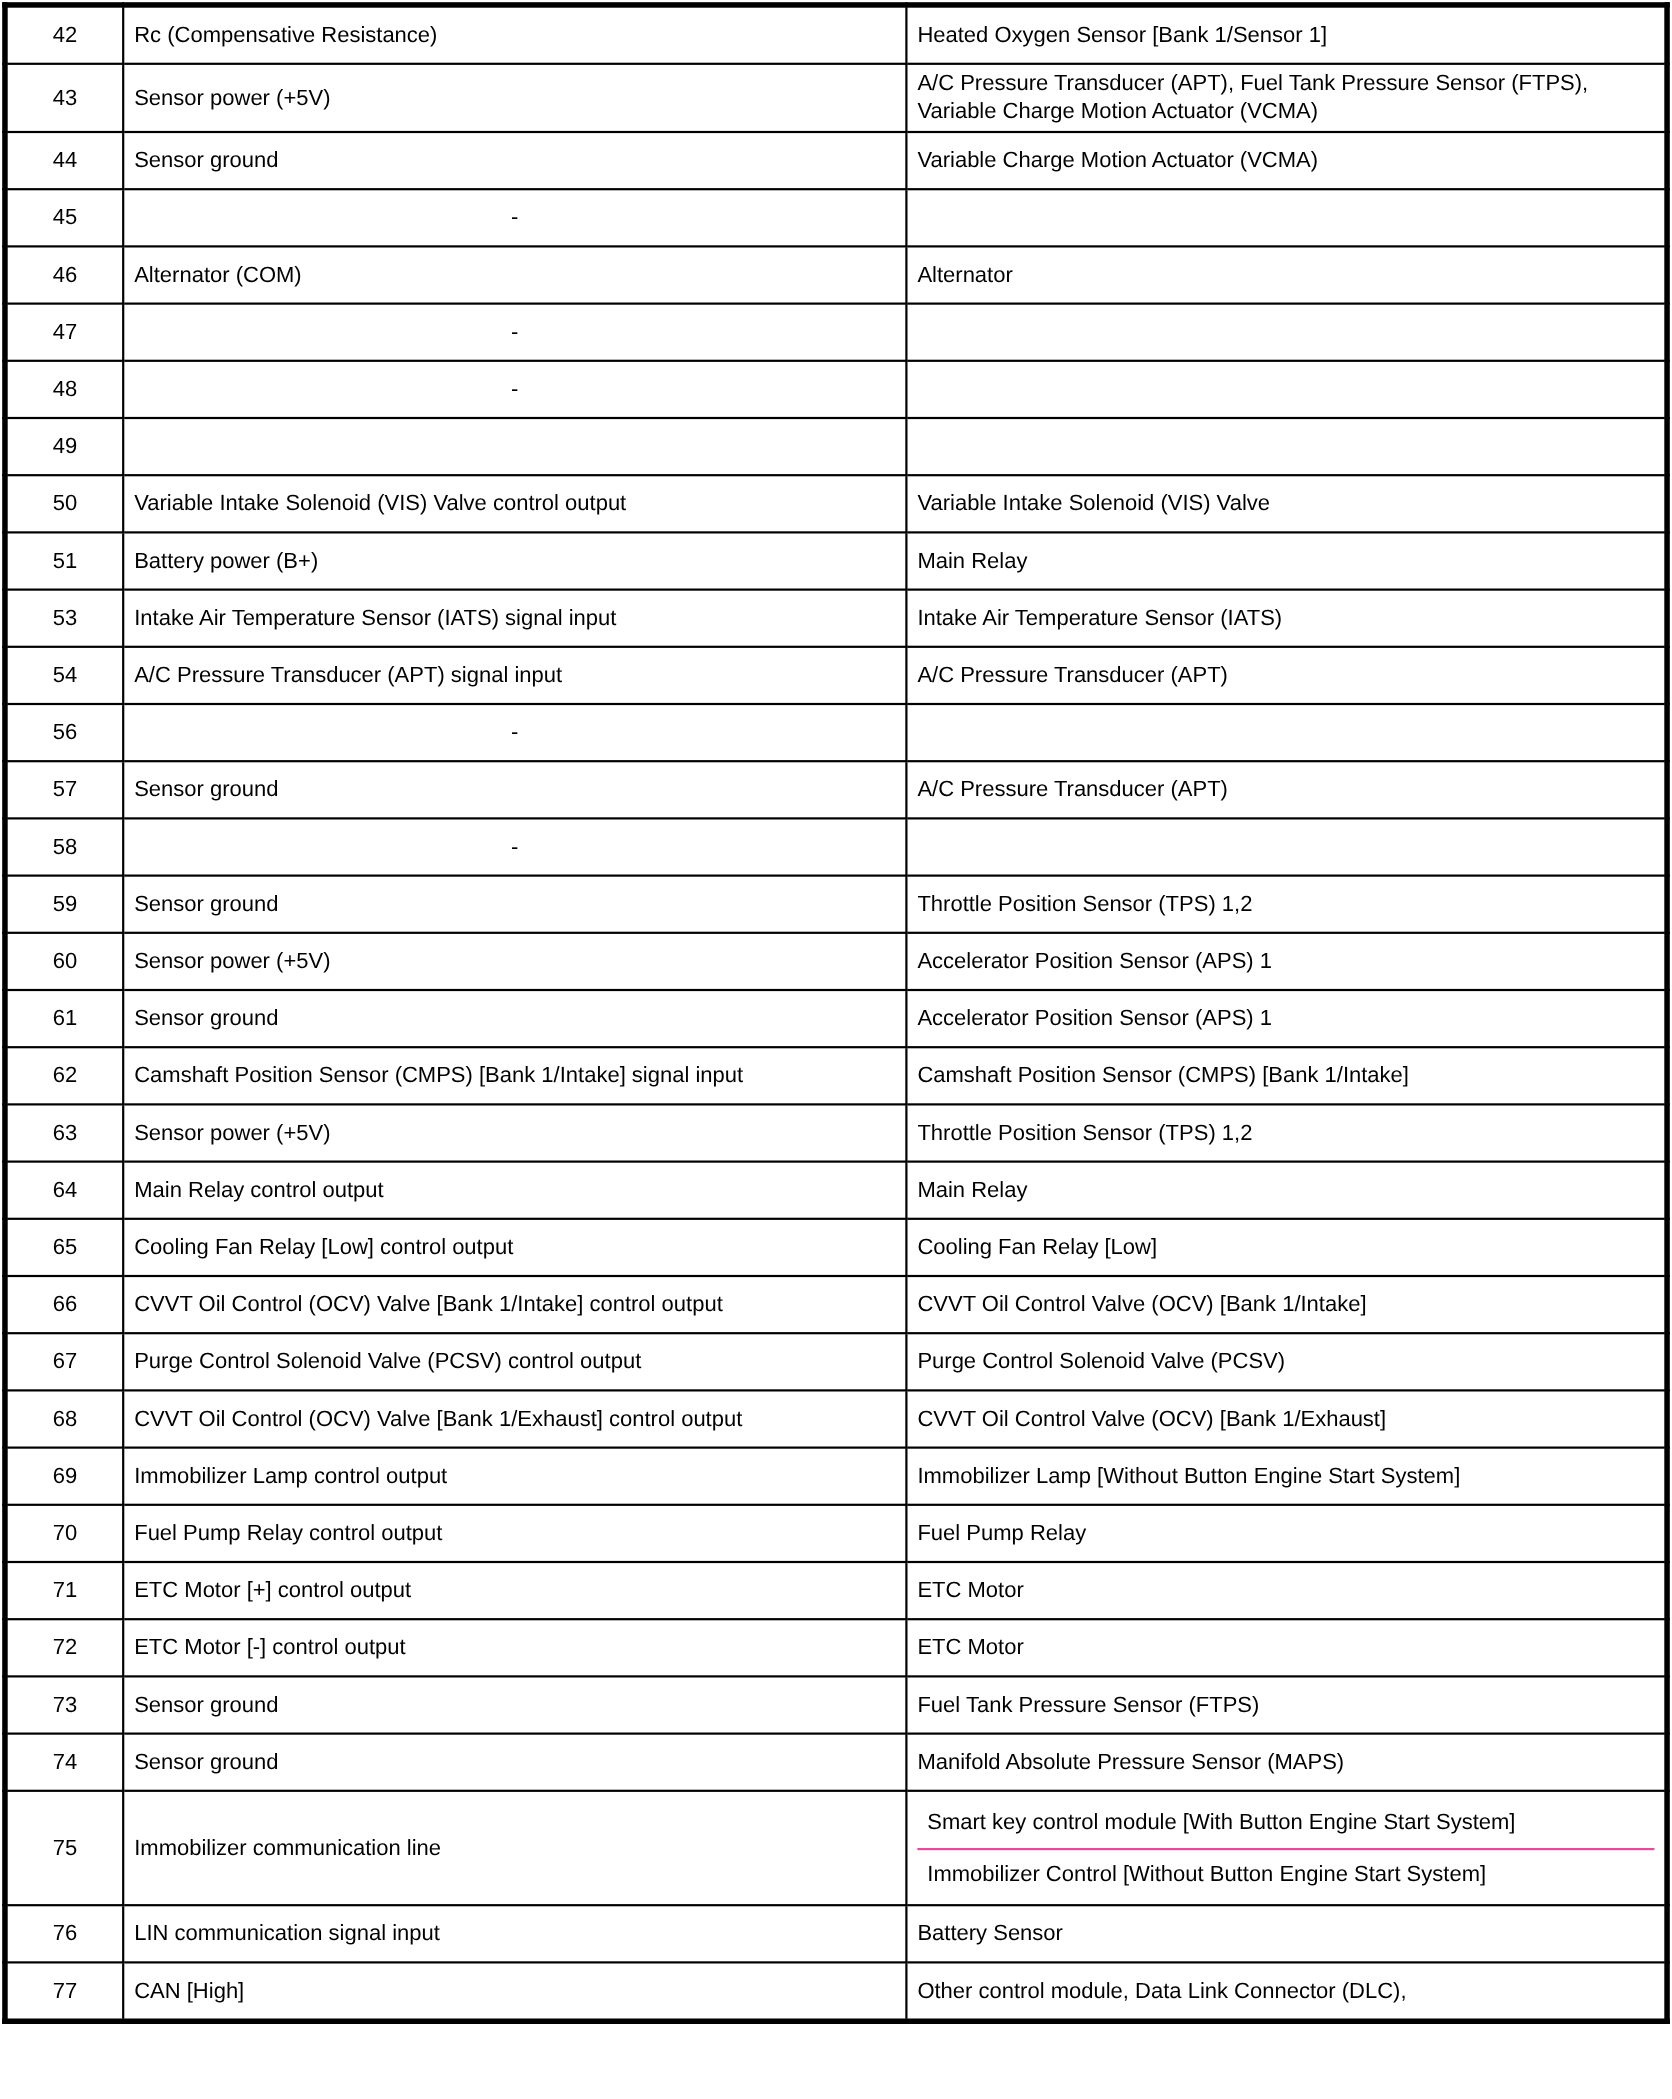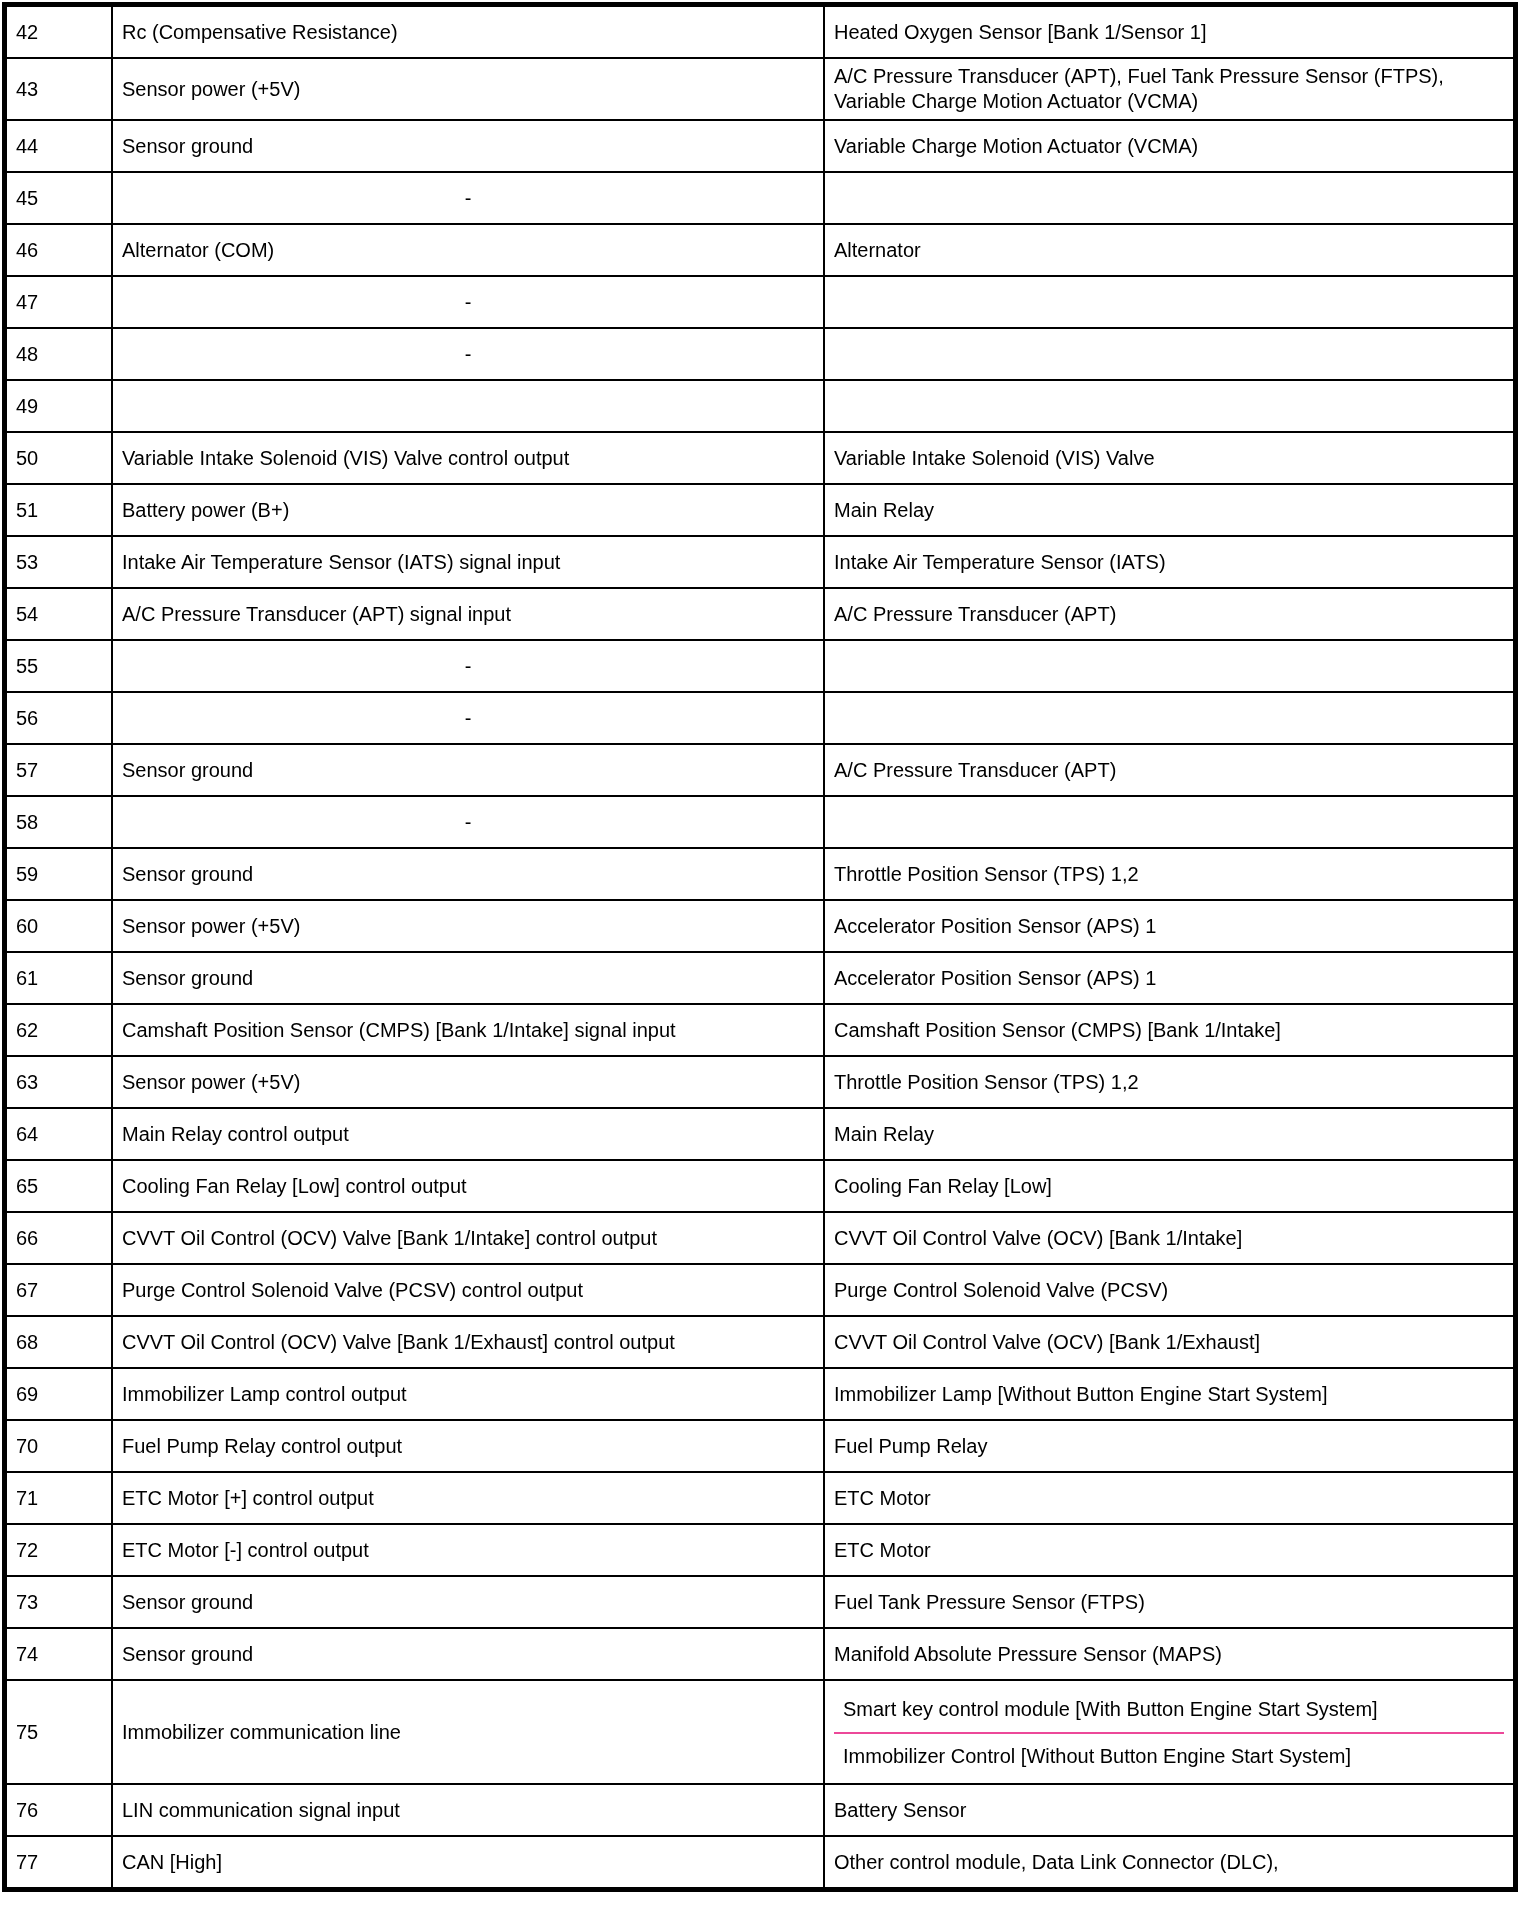--- a/index.html
+++ b/index.html
@@ -29,21 +29,21 @@
   table.pin-table td {
     border: 2px solid #000000;
     padding: 5px 9px;
     height: 40px;
     line-height: 1.25;
     vertical-align: middle;
     word-wrap: break-word;
   }
   td.pin {
     width: 86px;
-    text-align: left;
+    text-align: center;
     padding: 5px 2px;
   }
   td.desc {
     width: 692px;
     margin-left: 28px;
   }
   td.desc.dash {
     text-align: center;
   }
   td.conn-multi {
@@ -121,25 +121,20 @@
           <td class="pin">53</td>
           <td class="desc">Intake Air Temperature Sensor (IATS) signal input</td>
           <td class="conn">Intake Air Temperature Sensor (IATS)</td>
         </tr>
         <tr>
           <td class="pin">54</td>
           <td class="desc">A/C Pressure Transducer (APT) signal input</td>
           <td class="conn">A/C Pressure Transducer (APT)</td>
         </tr>
         <tr>
-          <td class="pin">55</td>
-          <td class="desc dash">-</td>
-          <td class="conn"></td>
-        </tr>
-        <tr>
           <td class="pin">56</td>
           <td class="desc dash">-</td>
           <td class="conn"></td>
         </tr>
         <tr>
           <td class="pin">57</td>
           <td class="desc">Sensor ground</td>
           <td class="conn">A/C Pressure Transducer (APT)</td>
         </tr>
         <tr>

